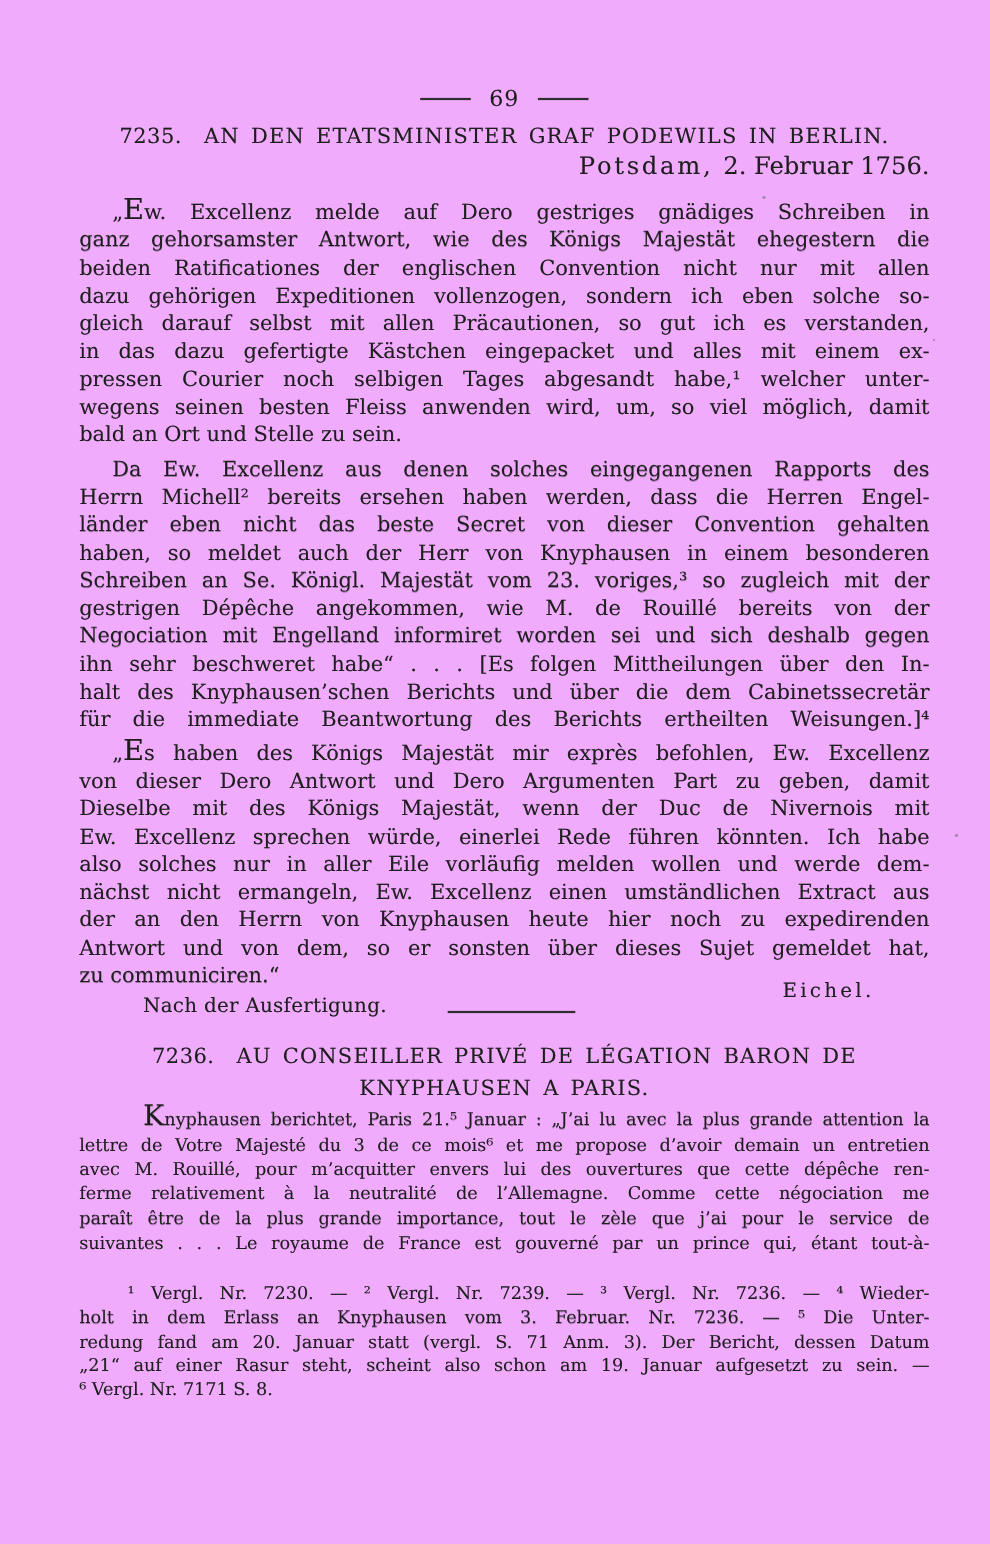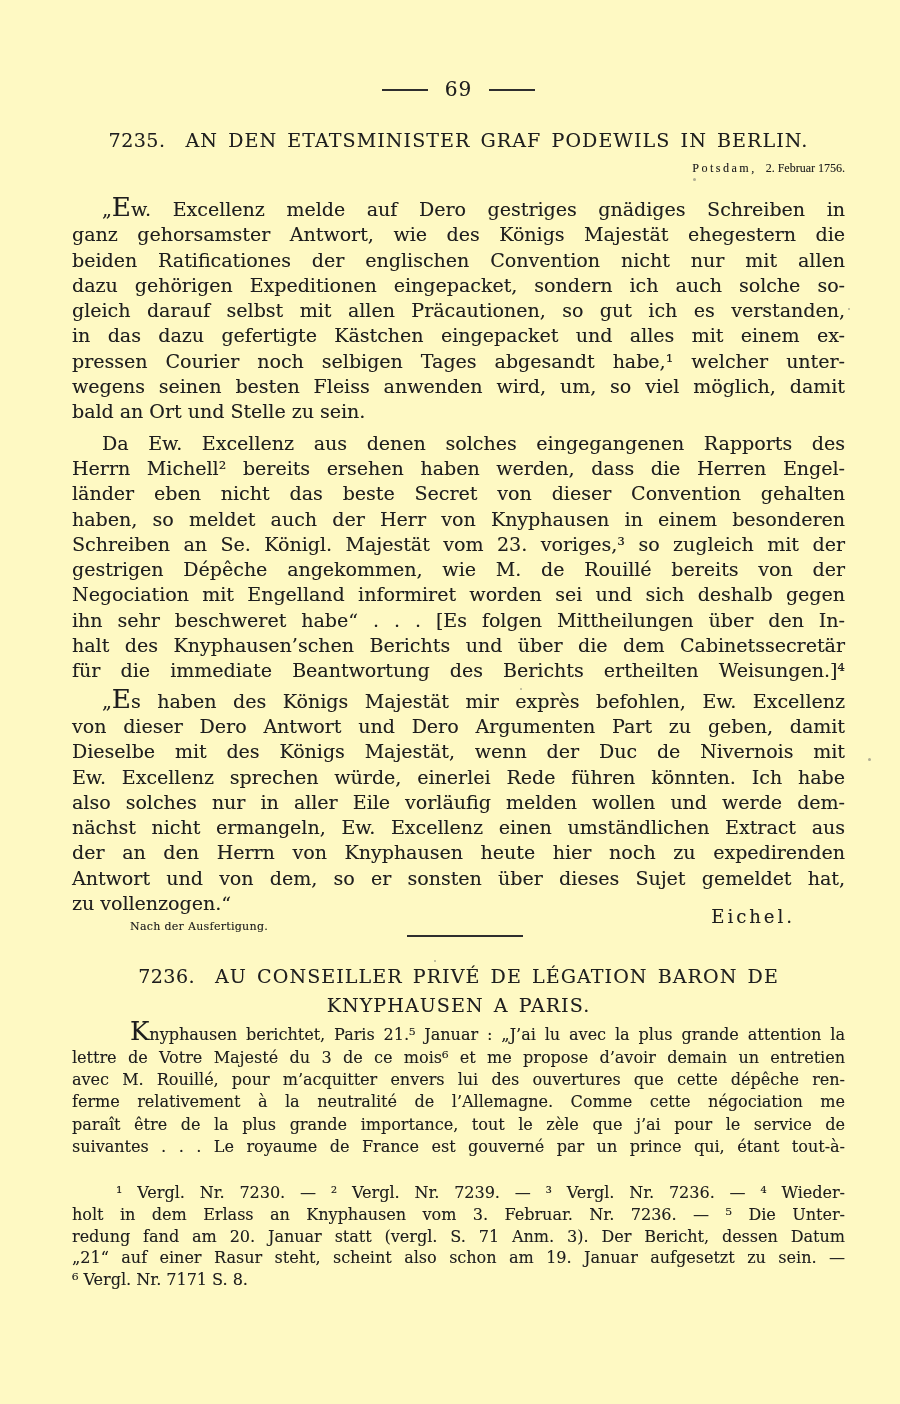--- a/index.html
+++ b/index.html
@@ -1,57 +1,57 @@
 <!DOCTYPE html>
 <html><head>
 <meta charset="utf-8">
 <style>
   html,body{margin:0;padding:0;background:#d9d9d6;}
   .page{
     position:relative;
     width:900px;height:1404px;
     margin:0 auto;
-    background:#fef9c3;
+    background:#f0abfc;
     color:#1e1e1e;
     font-family:"DejaVu Serif","Liberation Serif",serif;
     box-sizing:border-box;
     padding:78px 55px 0 72px;
     overflow:hidden;
     text-shadow:0.2px 0.2px 0.4px rgba(30,30,30,0.35);
   }
   .content{width:773px;}
 
   
   .running-head{text-align:center;font-size:20px;line-height:22px;letter-spacing:1px;}
   .head-rule{display:inline-block;width:46px;height:2px;background:#2e2e2e;vertical-align:5px;margin:0 17px;}
 
   
-  .doc-heading{margin-top:28px;text-align:center;font-size:19px;line-height:25px;letter-spacing:1.1px;word-spacing:3px;}
+  .doc-heading{margin-top:12px;text-align:center;font-size:19px;line-height:25px;letter-spacing:1.1px;word-spacing:3px;}
   .doc-number{margin-right:20px;letter-spacing:0.5px;}
   .doc2-heading{margin-top:10px;text-align:center;font-size:19px;line-height:29px;letter-spacing:1.1px;word-spacing:3px;}
 
   
-  .dateline{margin-top:4px;text-align:right;font-size:12px;line-height:22px;padding-right:10px;font-family:Liberation Serif, serif;}
+  .dateline{margin-top:4px;text-align:right;font-size:22px;line-height:22px;padding-right:10px;}
   .dl-place{letter-spacing:2.5px;margin-right:9px;}
 
   
   .line{text-align:justify;text-align-last:justify;text-justify:inter-word;white-space:normal;}
   [data-last-left] .line:last-child{text-align-last:left;}
   .body-para{font-size:19px;line-height:25.3px;}
   .body-para .line:first-child{text-indent:30px;}
   .p1{margin-top:16px;}
   .p2{margin-top:6px;}
   .p3{margin-top:3px;}
   .big-initial{font-size:1.38em;}
   .petit .big-initial{font-size:1.62em;}
 
   
   .sig-block{position:relative;height:46px;margin-top:-10px;}
   .signature{position:absolute;right:50px;top:0;font-size:18px;letter-spacing:3px;}
-  .source-note{position:absolute;left:58px;top:14px;font-size:11px;letter-spacing:0.3px;}
+  .source-note{position:absolute;left:58px;top:14px;font-size:18px;letter-spacing:0.3px;}
   .divider{position:absolute;left:335px;top:29px;width:116px;height:2px;background:#2e2e2e;}
 
   
   .petit{font-size:16px;line-height:22.3px;margin-top:0;}
   .petit .line:first-child{text-indent:58px;}
   .footnotes{margin-top:24px;font-size:16px;line-height:21.8px;}
   .footnotes .line:first-child{text-indent:44px;}
 
   
   .speck{position:absolute;background:#6f6f6c;border-radius:50%;opacity:.55;}
@@ -71,21 +71,21 @@
     </div>
 
     <div class="content dateline">
       <span class="dl-place">Potsdam,</span><span>2. Februar 1756.</span>
     </div>
 
     <div class="content para body-para p1" data-last-left="">
         <div class="line">„<span class="big-initial">E</span>w. Excellenz melde auf Dero gestriges gnädiges Schreiben in</div>
         <div class="line">ganz gehorsamster Antwort, wie des Königs Majestät ehegestern die</div>
         <div class="line">beiden Ratificationes der englischen Convention nicht nur mit allen</div>
-        <div class="line">dazu gehörigen Expeditionen eingepacket, sondern ich auch solche so-</div>
+        <div class="line">dazu gehörigen Expeditionen vollenzogen, sondern ich eben solche so-</div>
         <div class="line">gleich darauf selbst mit allen Präcautionen, so gut ich es verstanden,</div>
         <div class="line">in das dazu gefertigte Kästchen eingepacket und alles mit einem ex-</div>
         <div class="line">pressen Courier noch selbigen Tages abgesandt habe,¹ welcher unter-</div>
         <div class="line">wegens seinen besten Fleiss anwenden wird, um, so viel möglich, damit</div>
         <div class="line">bald an Ort und Stelle zu sein.</div>
       </div>
 
     <div class="content para body-para p2">
         <div class="line">Da Ew. Excellenz aus denen solches eingegangenen Rapports des</div>
         <div class="line">Herrn Michell² bereits ersehen haben werden, dass die Herren Engel-</div>
@@ -101,21 +101,21 @@
 
     <div class="content para body-para p3" data-last-left="">
         <div class="line">„<span class="big-initial">E</span>s haben des Königs Majestät mir exprès befohlen, Ew. Excellenz</div>
         <div class="line">von dieser Dero Antwort und Dero Argumenten Part zu geben, damit</div>
         <div class="line">Dieselbe mit des Königs Majestät, wenn der Duc de Nivernois mit</div>
         <div class="line">Ew. Excellenz sprechen würde, einerlei Rede führen könnten. Ich habe</div>
         <div class="line">also solches nur in aller Eile vorläufig melden wollen und werde dem-</div>
         <div class="line">nächst nicht ermangeln, Ew. Excellenz einen umständlichen Extract aus</div>
         <div class="line">der an den Herrn von Knyphausen heute hier noch zu expedirenden</div>
         <div class="line">Antwort und von dem, so er sonsten über dieses Sujet gemeldet hat,</div>
-        <div class="line">zu vollenzogen.“</div>
+        <div class="line">zu communiciren.“</div>
       </div>
 
     <div class="content sig-block">
       <span class="signature">Eichel.</span>
       <span class="source-note">Nach der Ausfertigung.</span>
       <span class="divider"></span>
     </div>
   </section>
 
   <section>

